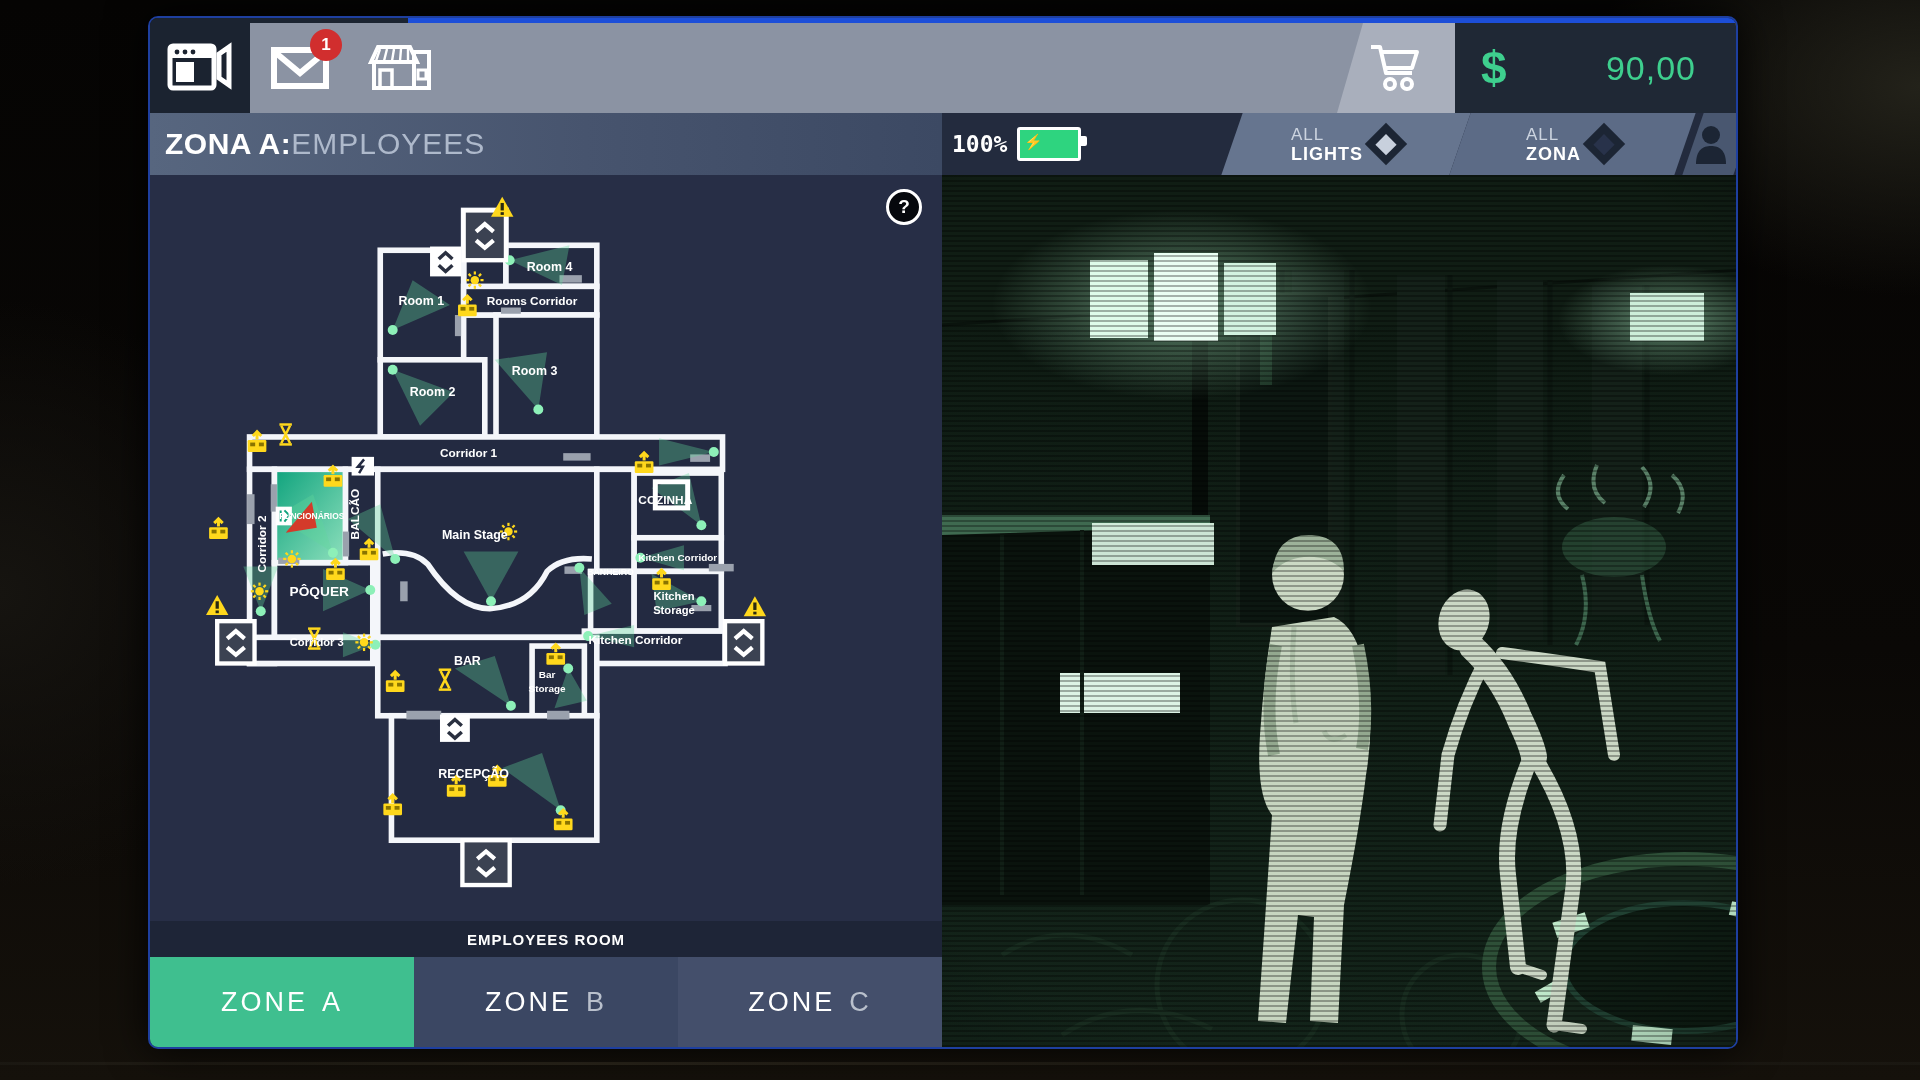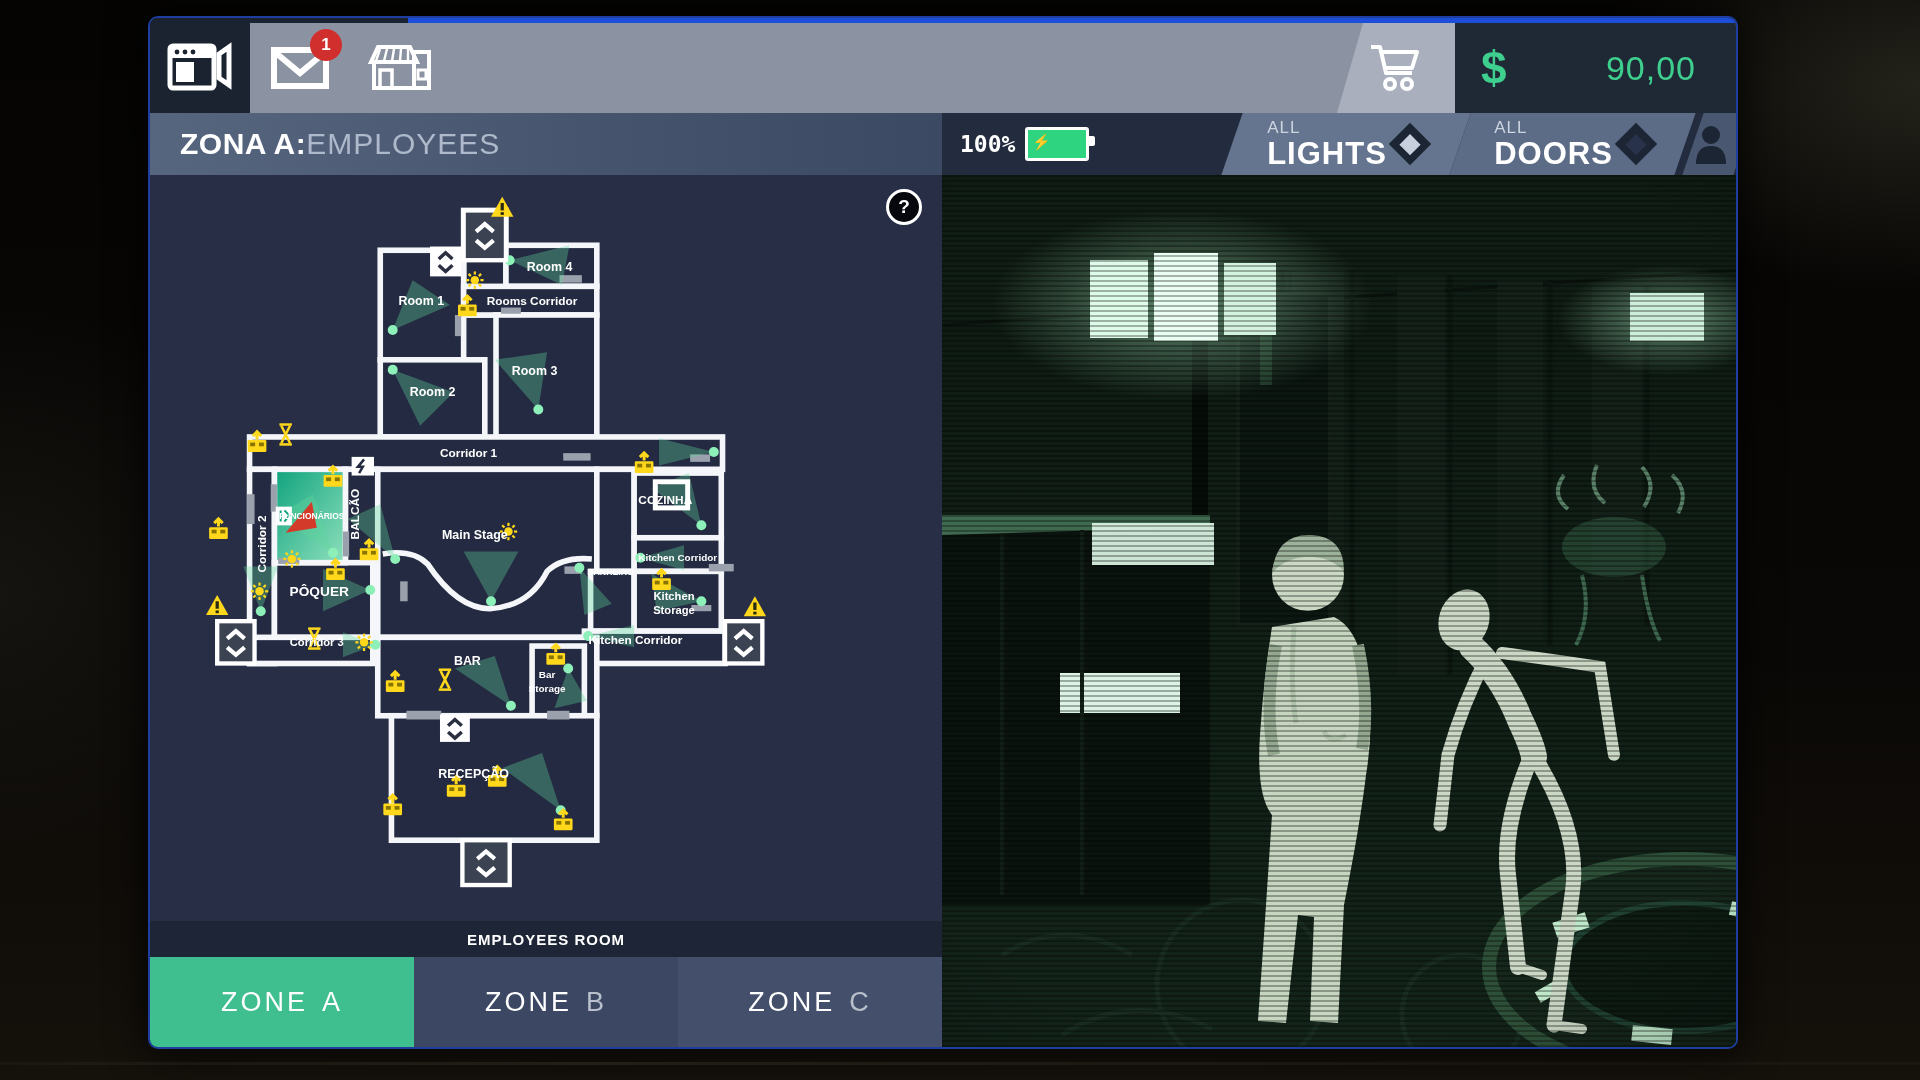--- a/index.html
+++ b/index.html
@@ -25,36 +25,36 @@
     color:#fff;font-weight:bold;font-size:17px;display:flex;align-items:center;justify-content:center;}
   .cartpanel{position:absolute;top:5px;bottom:0;left:1187px;width:118px;background:#a9afbc;
     clip-path:polygon(26px 0,100% 0,100% 100%,0 100%);display:flex;align-items:center;justify-content:center;}
   .moneypanel{position:absolute;top:5px;bottom:0;left:1305px;right:0;background:#1f2835;
     display:flex;align-items:center;padding:0 40px 0 26px;box-sizing:border-box;}
   .money-symbol{color:#3ecf8e;font-size:46px;font-weight:bold;}
   .money-amount{color:#3ecf8e;font-size:34px;margin-left:auto;letter-spacing:1px;}
   
   .subheader{position:absolute;left:0;top:95px;width:100%;height:62px;display:flex;background:#232b3e;}
   .sh-title{width:792px;background:linear-gradient(90deg,#57667f,#47546e 55%,#3c4963);
-    display:flex;align-items:center;padding-left:30px;box-sizing:border-box;flex:none;}
+    display:flex;align-items:center;padding-left:15px;box-sizing:border-box;flex:none;}
   .zone-prefix{color:#fff;font-weight:bold;font-size:30px;letter-spacing:.5px;}
   .zone-title{color:#aeb9cb;font-size:30px;margin-left:0;letter-spacing:1px;}
-  .sh-battery{flex:none;width:290px;background:#232b3e;display:flex;align-items:center;padding-left:18px;box-sizing:border-box;}
+  .sh-battery{flex:none;width:290px;background:#232b3e;display:flex;align-items:center;padding-left:10px;box-sizing:border-box;}
   .batt-pct{color:#fff;font-family:"DejaVu Sans Mono",monospace;font-weight:bold;font-size:23px;margin-right:10px;}
   .batt{position:relative;width:58px;height:28px;border:3px solid #fff;border-radius:3px;background:#2ed47f;}
   .batt:after{content:"";position:absolute;right:-9px;top:6px;width:6px;height:10px;background:#fff;border-radius:0 2px 2px 0;}
   .bolt{position:absolute;left:4px;top:3px;color:#fff;font-size:15px;}
   .sh-sect{position:relative;flex:none;display:flex;align-items:center;justify-content:center;gap:8px;}
   .sh-sect .bg{position:absolute;inset:0;transform:skewX(-19deg);}
   .sh-lights{width:228px;} .sh-lights .bg{background:#66758f;}
   .sh-doors{width:225px;}  .sh-doors .bg{background:#5c6b86;}
   .sh-person{flex:1;} .sh-person .bg{background:#495770;transform:skewX(-19deg) translateX(8px);}
   .toggle-label{position:relative;text-align:left;line-height:1;}
   .toggle-label .l1{display:block;color:#ccd4e0;font-size:17px;letter-spacing:1px;margin-bottom:2px;}
-  .toggle-label .l2{display:block;color:#fff;font-weight:bold;font-size:31px;letter-spacing:1px;}
+  .toggle-label .l2{display:block;color:#fff;font-weight:bold;font-size:18px;letter-spacing:1px;}
   .diamond{position:relative;width:30px;height:30px;transform:rotate(45deg);background:#1c2534;display:grid;place-items:center;flex:none;}
   .diamond .inner{width:15px;height:15px;}
   .diamond .inner.on{background:#c8d0dd;} .diamond .inner.off{background:#28324a;}
   
   .content{position:absolute;left:0;top:157px;width:100%;bottom:0;display:flex;}
   .map-panel{position:relative;width:792px;flex:none;background:#272e46;}
   .help{position:absolute;top:14px;right:20px;width:30px;height:30px;border-radius:50%;background:#06080d;
     border:3px solid #fff;color:#fff;font-weight:bold;font-size:19px;display:flex;align-items:center;justify-content:center;cursor:pointer;}
   .map-svg{position:absolute;left:56px;top:8px;}
   .security-bar{position:absolute;left:0;right:0;bottom:90px;height:36px;background:#1e2537;
@@ -151,21 +151,21 @@
         </div>
         <div class="diamond">
             <div class="inner on"></div>
           </div>
       </div>
 
       <div class="sh-sect sh-doors">
         <div class="bg"></div>
         <div class="toggle-label">
           <span class="l1">ALL</span>
-          <span class="l2">DOORS</span>
+          <span class="l2">ZONA</span>
         </div>
         <div class="diamond">
             <div class="inner off"></div>
           </div>
       </div>
 
       <div class="sh-sect sh-person">
         <div class="bg"></div>
         <svg width="36" height="40" viewBox="0 0 36 40" style="position:relative">
           <circle cx="18" cy="11" r="9" fill="#1c2534"></circle>

